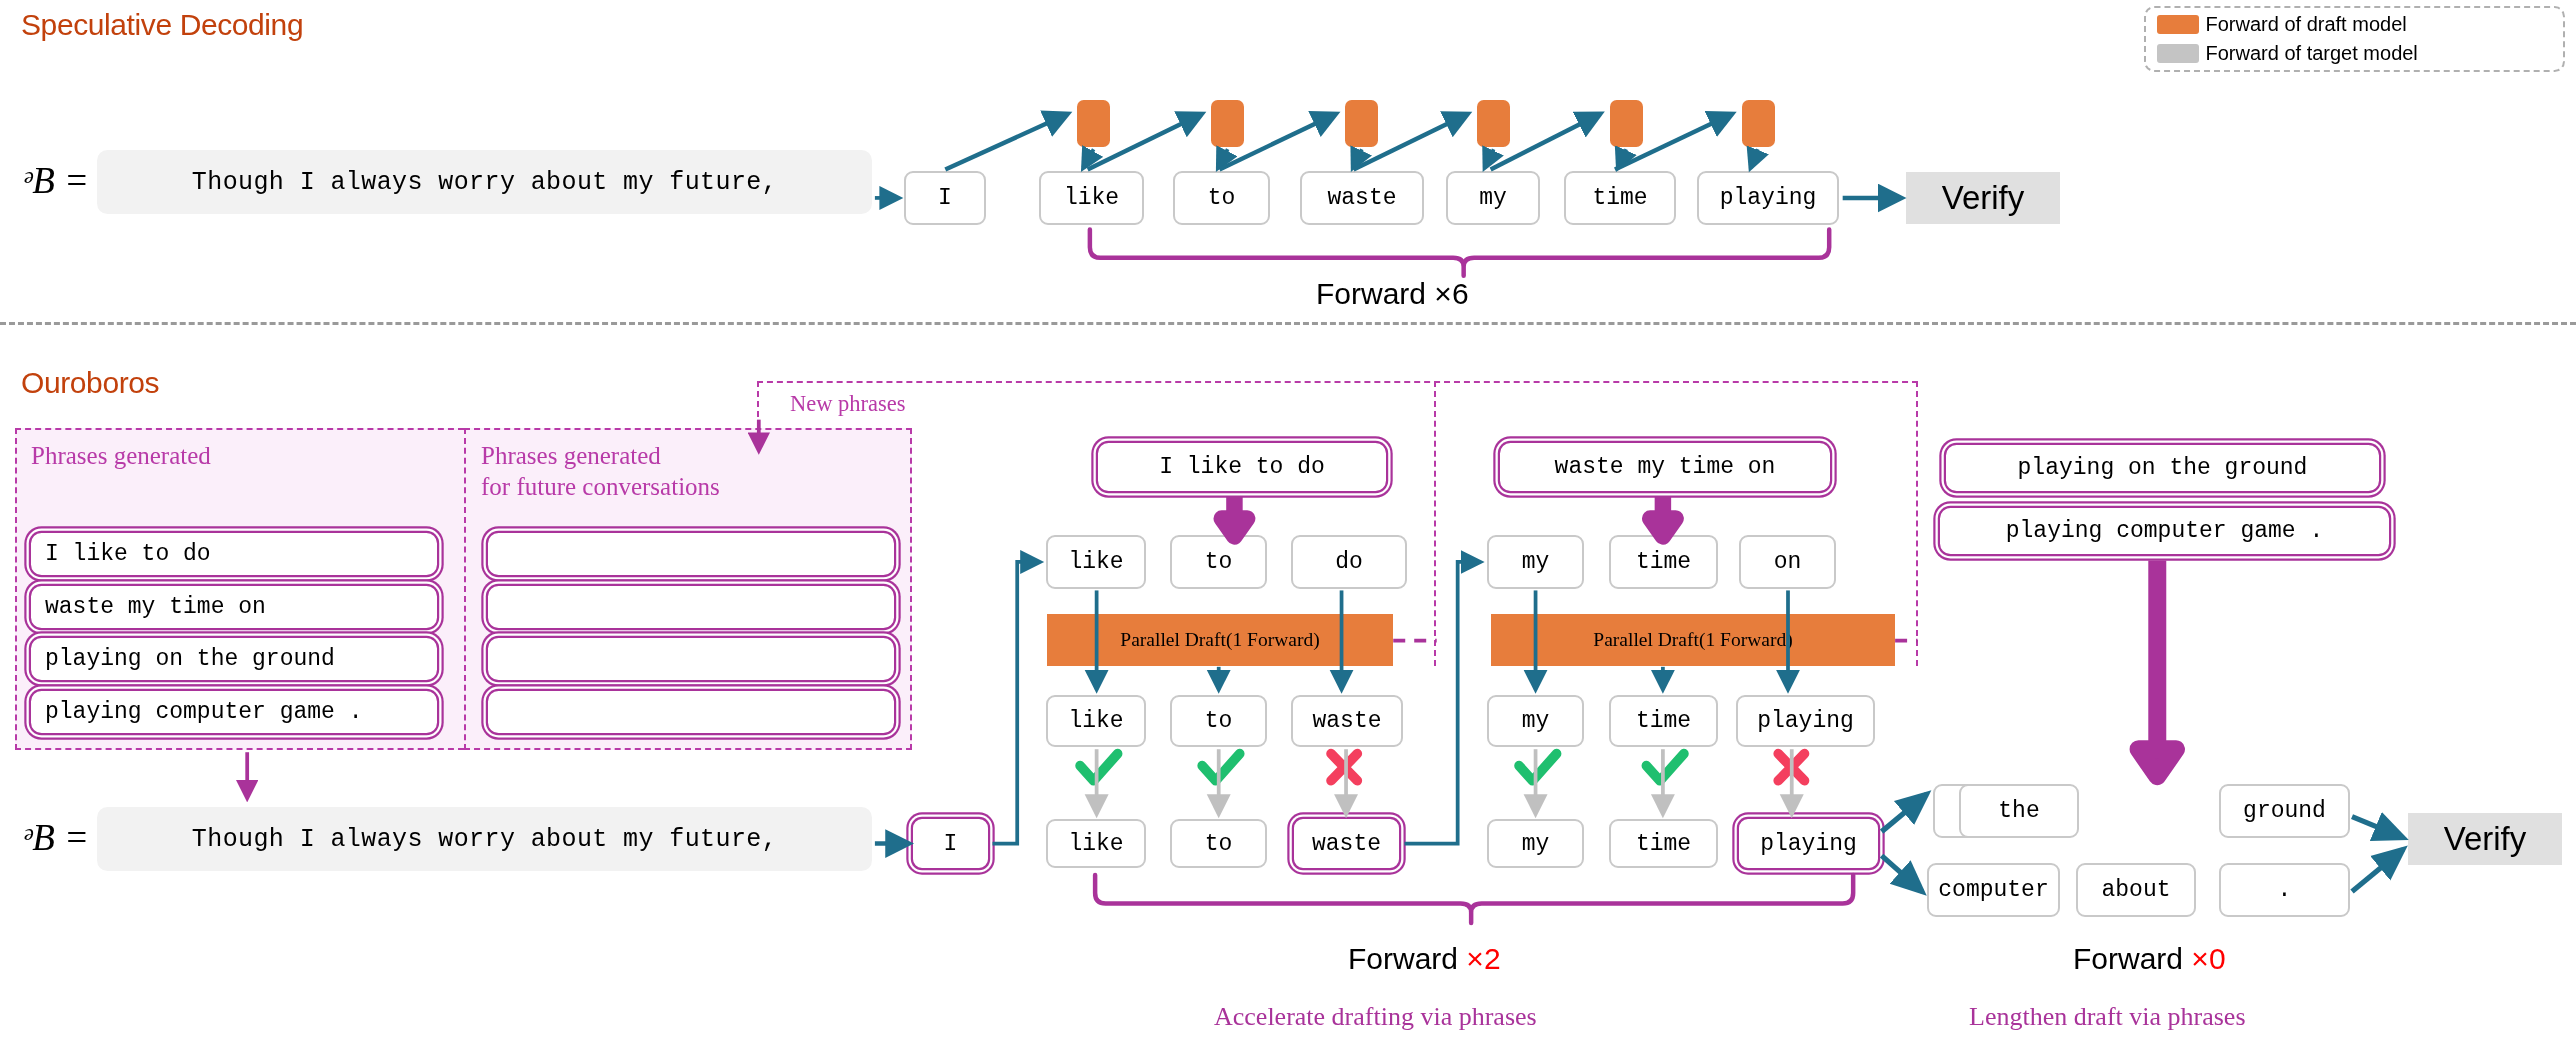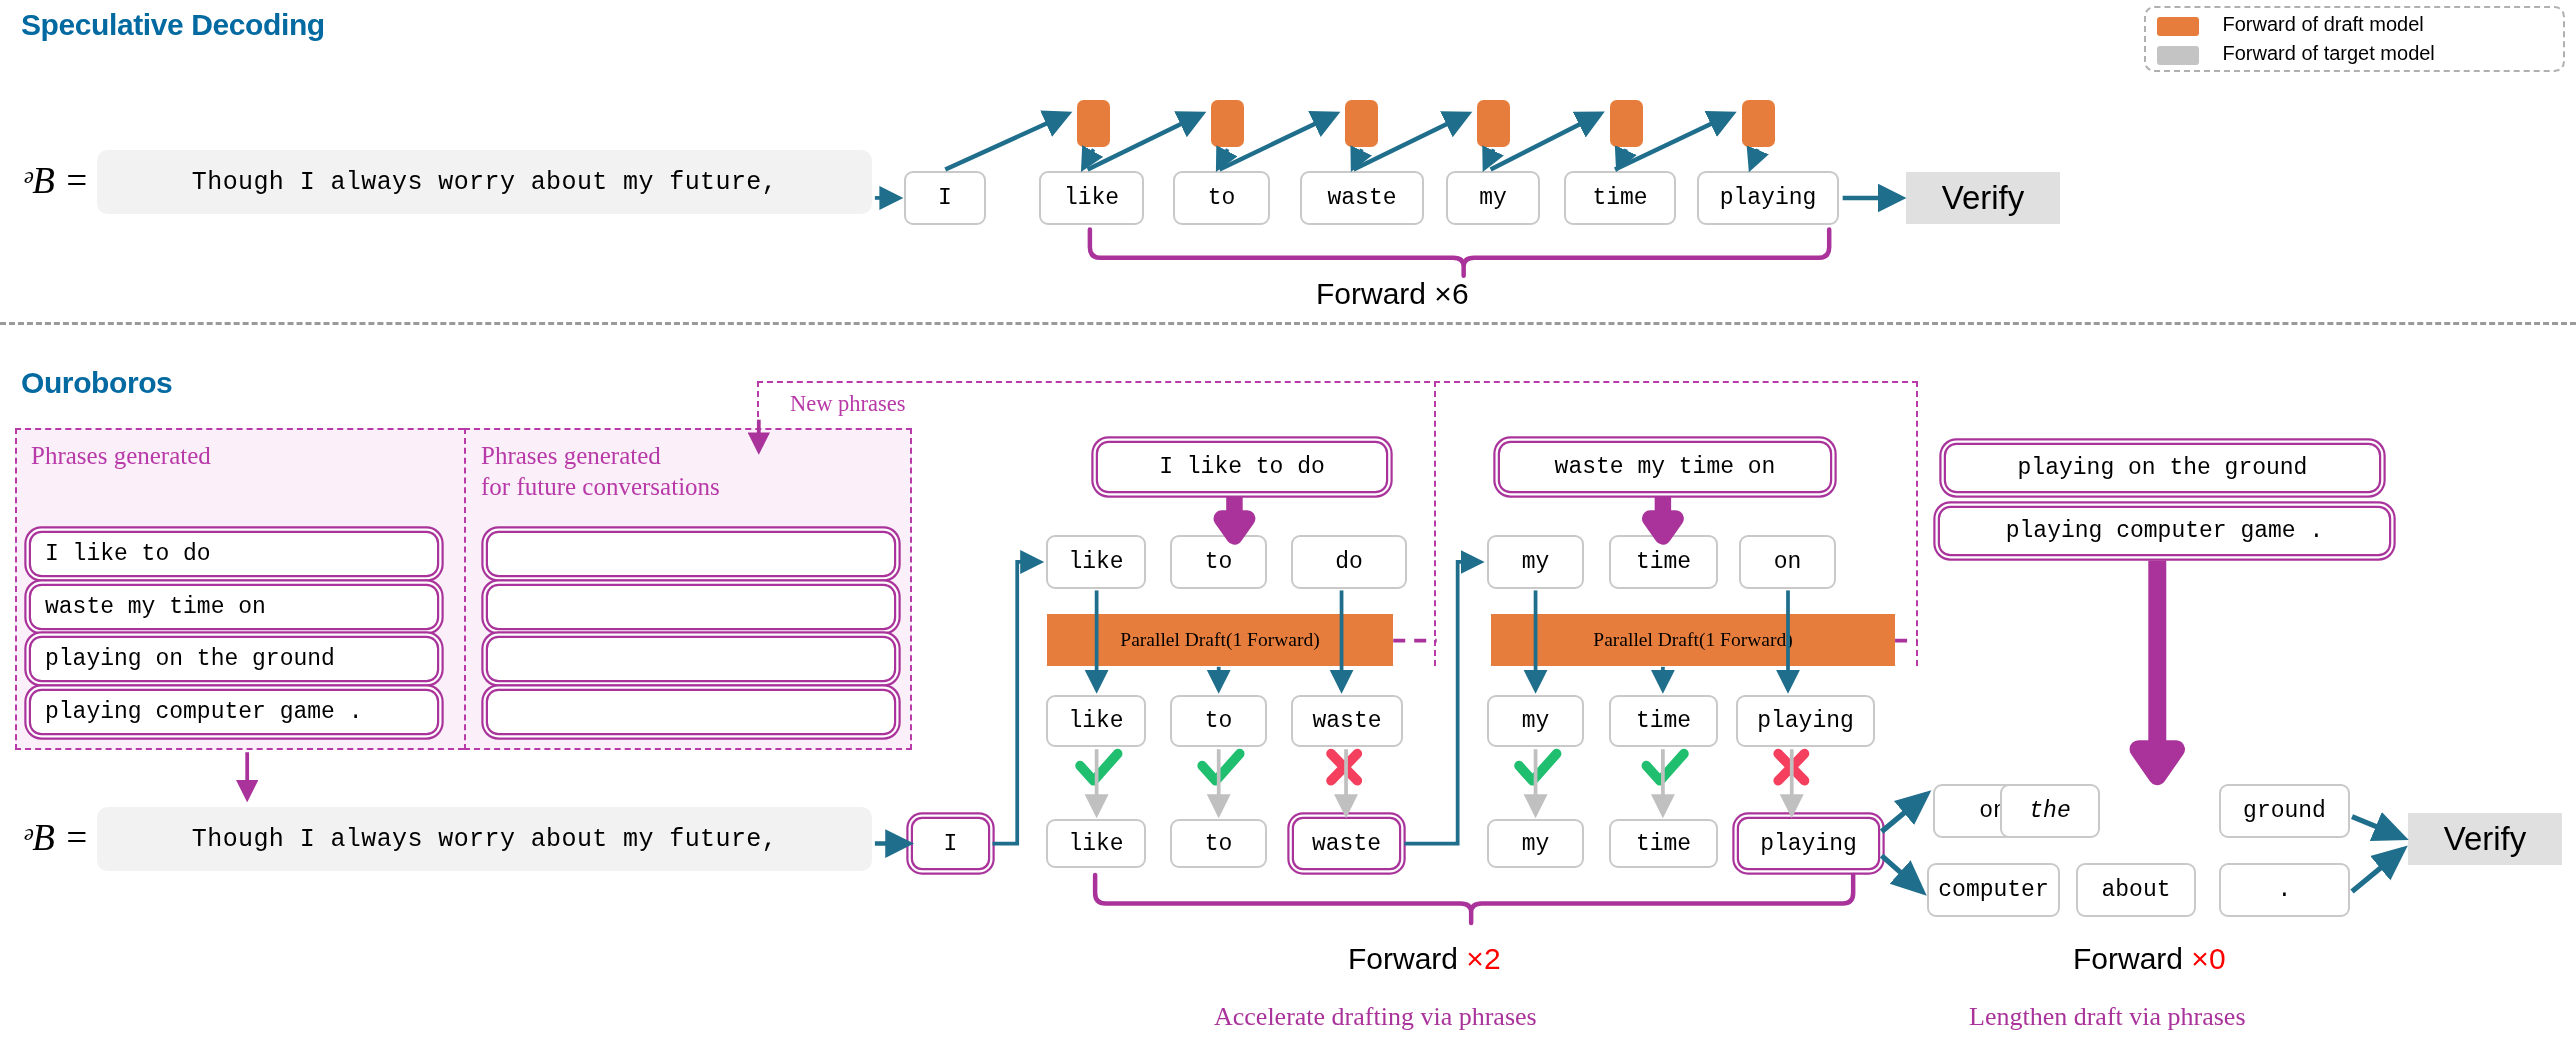--- a/index.html
+++ b/index.html
@@ -3,21 +3,21 @@
 <meta charset="utf-8">
 <style>
   html,body{margin:0;padding:0;background:#fff;}
   body{width:2576px;height:1064px;position:relative;overflow:hidden;
        font-family:"Liberation Sans",sans-serif;}
 
   
   .abs{position:absolute;}
 
   
-  .sec-title{font-weight:bold;font-size:30px;color:#0369a1;letter-spacing:-0.4px;}
+  .sec-title{font-weight:normal;font-size:30px;color:#c2410c;letter-spacing:-0.4px;}
 
   
   .plabel{font-family:"Liberation Serif",serif;font-style:italic;font-size:37px;}
 
   
   .prompt{
     background:#f2f2f2;border-radius:10.5px;
     display:flex;align-items:center;justify-content:center;
     font-family:"Liberation Mono",monospace;font-size:25px;color:#000;
     letter-spacing:0.4px;
@@ -78,21 +78,21 @@
   
   .newph-region{border:2.2px dashed #b83aa8;box-sizing:border-box;background:transparent;}
   .newph-label{color:#b83aa8;font-family:"Liberation Serif",serif;font-size:22.5px;}
 
   
   .legend{
     border:2.2px dashed #b0b0b0;border-radius:10.5px;box-sizing:border-box;
     display:flex;flex-direction:column;justify-content:center;gap:6px;padding:7.5px 10.5px;
     background:#fff;
   }
-  .legend-row{display:flex;align-items:flex-end;gap:24px;}
+  .legend-row{display:flex;align-items:center;gap:7px;}
   .legend-sw{width:42px;height:19.5px;border-radius:3px;}
   .legend-txt{font-size:20px;color:#000;}
 
   
   .fwd-cap{font-size:30px;color:#000;white-space:nowrap;}
   .fwd-cap .red{color:#ff0000;}
   .sub-cap{font-family:"Liberation Serif",serif;font-size:26px;color:#a9339a;white-space:nowrap;}
 
   
   .divider{border-top:3px dashed #9a9a9a;}
@@ -209,21 +209,21 @@
 <div class="tok abs" style="left:1736px;top:695px;width:139px;height:52px;">playing</div>
 
 <div class="tok abs" style="left:1487px;top:819px;width:97px;height:49px;">my</div>
 <div class="tok abs" style="left:1609px;top:819px;width:109px;height:49px;">time</div>
 <div class="tok hl abs" style="left:1739px;top:819px;width:139px;height:49px;">playing</div>
 
 <div class="phrase center abs" style="left:1946px;top:445px;width:433px;height:46px;">playing on the ground</div>
 <div class="phrase center abs" style="left:1940px;top:508px;width:449px;height:46px;">playing computer game .</div>
 
 <div class="tok abs" style="left:1933px;top:784px;width:120px;height:54px;">on</div>
-<div class="tok abs" style="left:2000px;top:784px;width:100px;height:54px;font-style:italic;">the</div>
+<div class="tok abs" style="left:1959px;top:784px;width:120px;height:54px;">the</div>
 <div class="tok abs" style="left:2219px;top:784px;width:131px;height:54px;">ground</div>
 
 <div class="tok abs" style="left:1927px;top:863px;width:133px;height:54px;">computer</div>
 <div class="tok abs" style="left:2076px;top:863px;width:120px;height:54px;">about</div>
 <div class="tok abs" style="left:2219px;top:863px;width:131px;height:54px;">.</div>
 
 <div class="verify abs" style="left:2408px;top:813px;width:154px;height:52px;">Verify</div>
 
 <div class="fwd-cap abs" style="left:1348px;top:942px;">
   <span>Forward </span><span class="red">×2</span>

